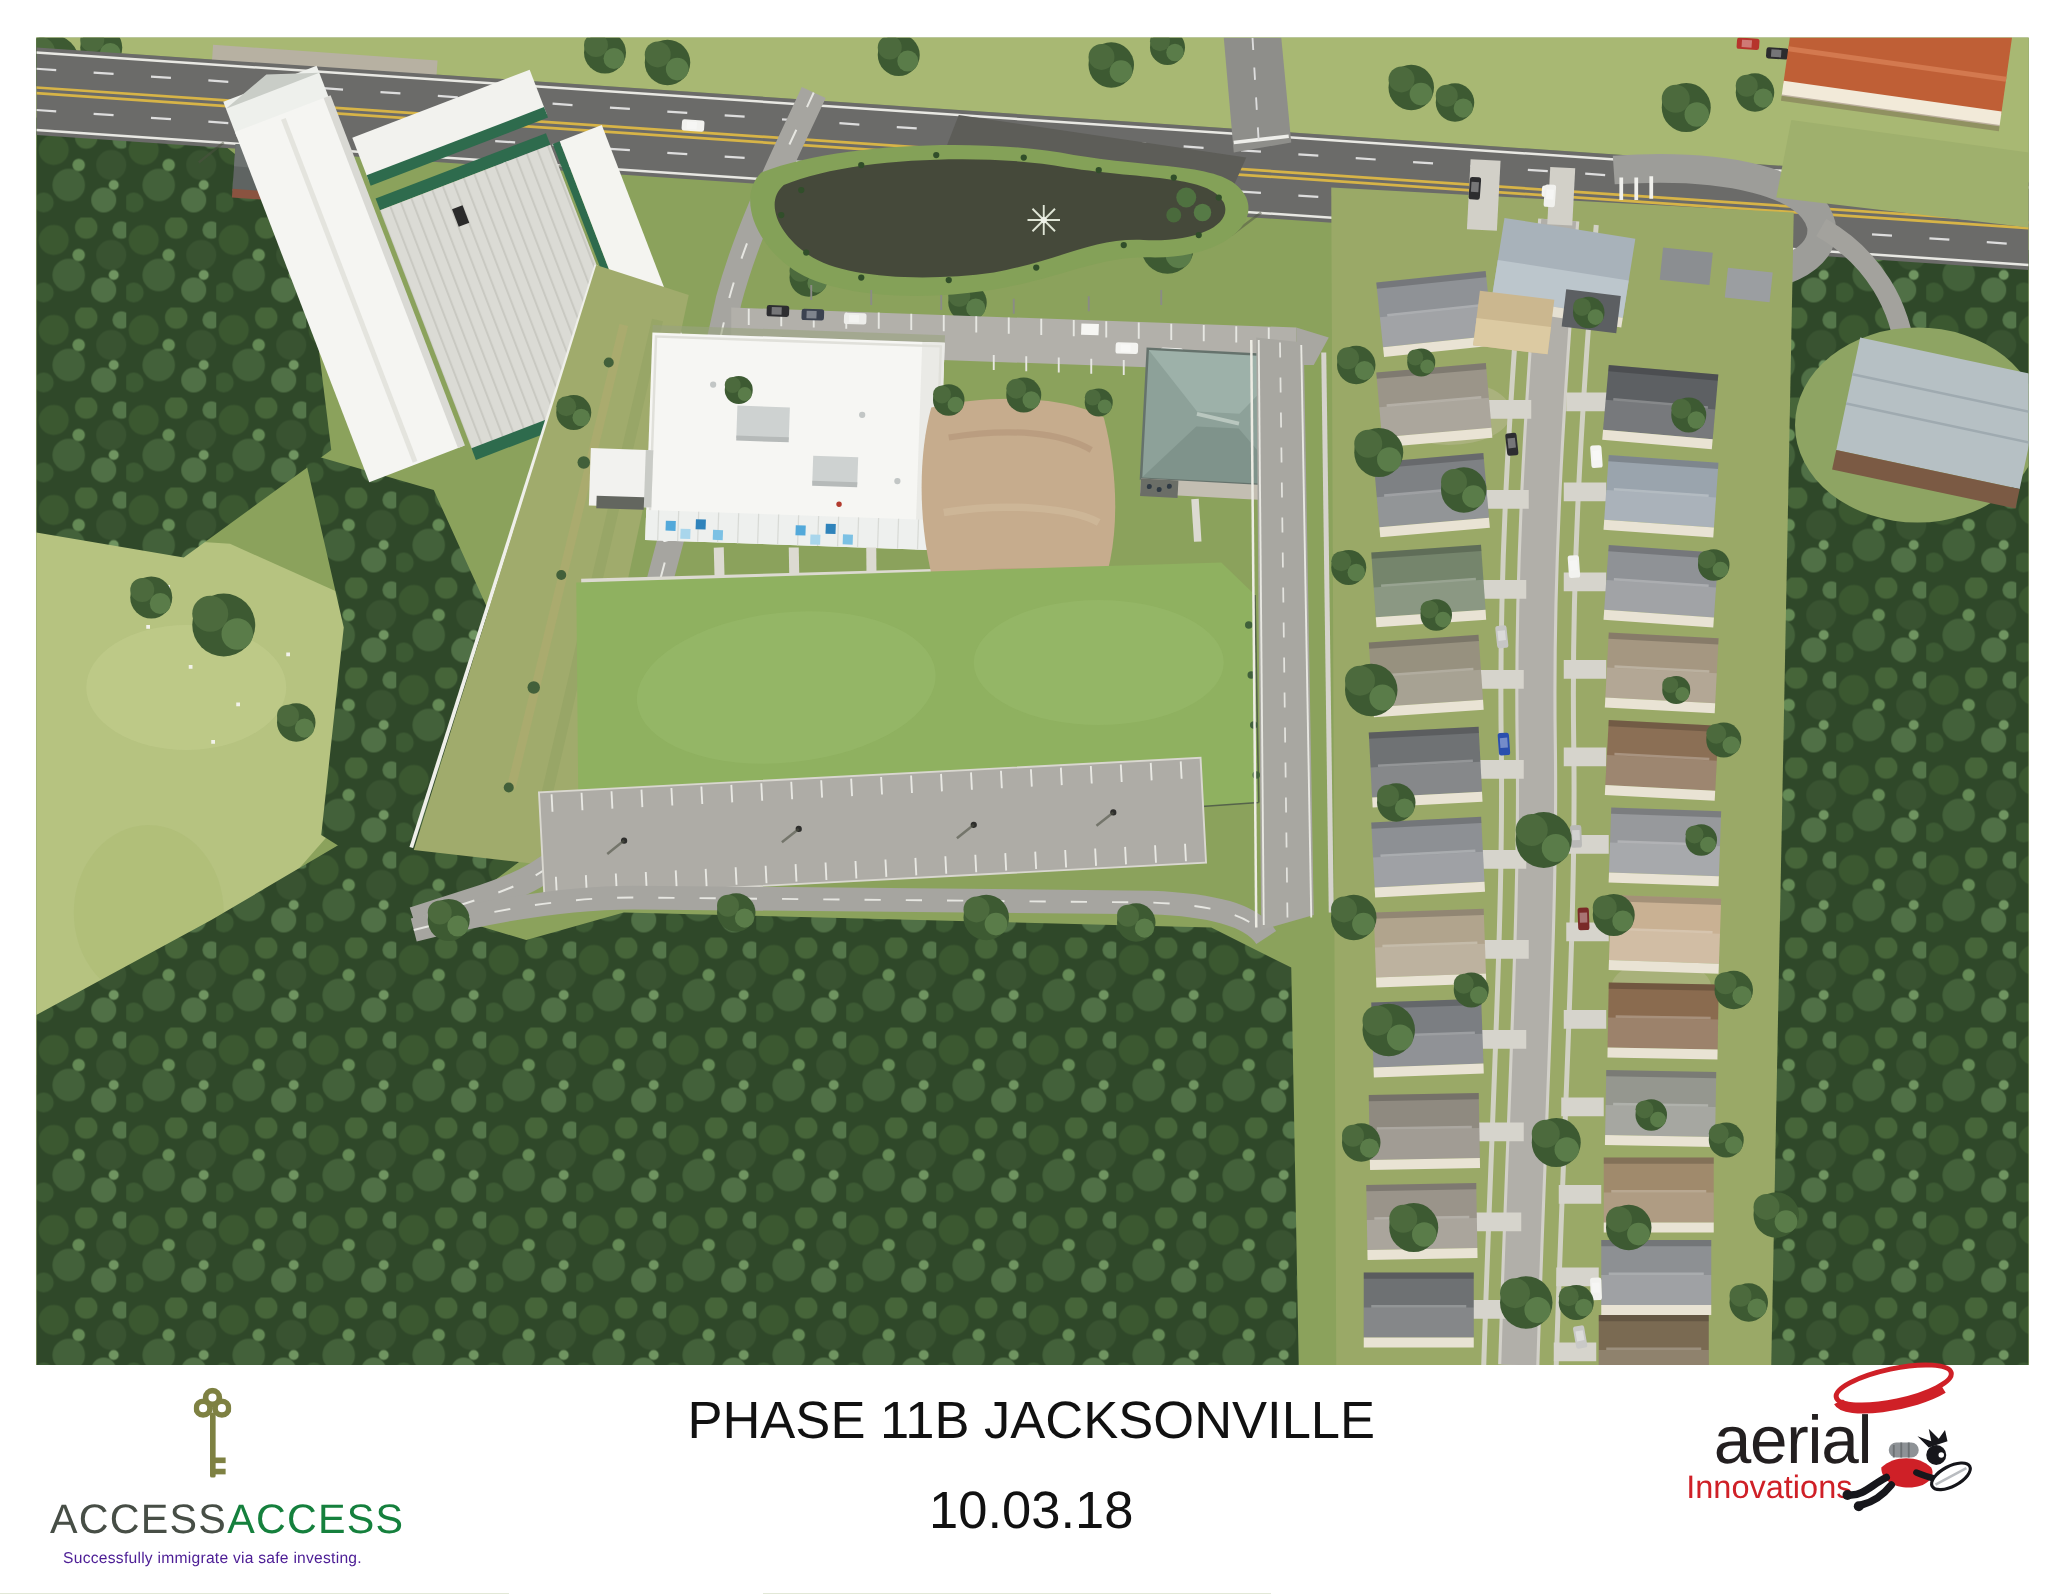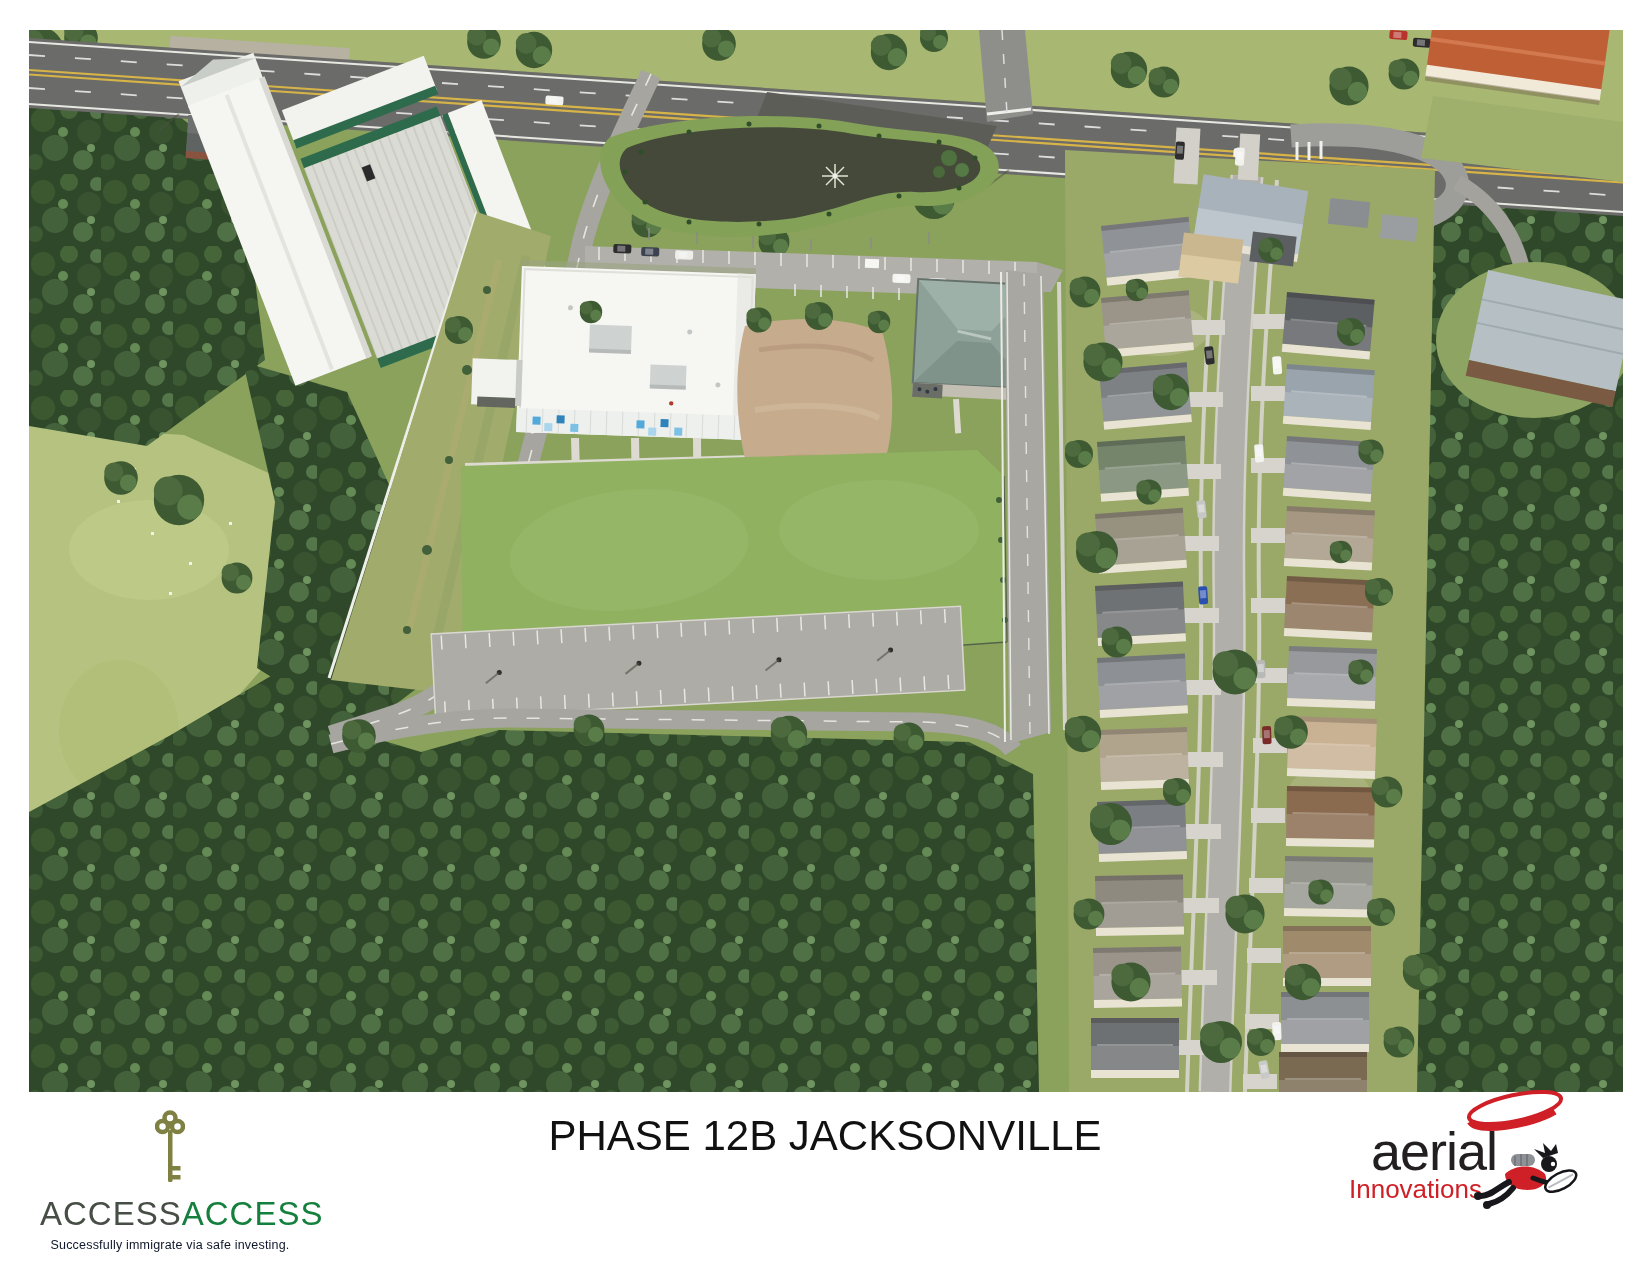--- a/index.html
+++ b/index.html
@@ -5,21 +5,21 @@
   html,body{margin:0;padding:0;}
   body{width:1650px;height:1275px;background:#ffffff;position:relative;overflow:hidden;
        font-family:"Liberation Sans",sans-serif;}
   .photo-frame{position:absolute;left:29px;top:30px;width:1594px;height:1062px;overflow:hidden;background:#8ba25c;}
   .photo-frame svg{display:block;}
   
   .ga{position:absolute;left:40px;top:1110px;width:260px;text-align:center;}
   .ga-key{height:78px;}
   .ga-name{font-size:33px;letter-spacing:1px;margin-top:3px;color:#474e46;font-weight:400;}
   .ga-name .p2{color:#15803d;}
-  .ga-tag{font-size:12.5px;letter-spacing:.2px;color:#0f172a;margin-top:5px;}
+  .ga-tag{font-size:12.5px;letter-spacing:.2px;color:#4c1d95;margin-top:5px;}
   .title-block{position:absolute;left:0;top:1112px;width:1650px;text-align:center;color:#111111;}
   .title-line{font-size:42px;line-height:1.15;}
   .date-line{font-size:42px;line-height:1.15;margin-top:24px;}
   .ai{position:absolute;left:1345px;top:1076px;width:258px;height:150px;}
 </style>
 </head>
 <body>
 
 <div class="photo-frame">
 <svg width="1594" height="1062" viewBox="0 0 1594 1062" xmlns="http://www.w3.org/2000/svg">
@@ -573,21 +573,22 @@
     </g>
     <rect x="13" y="20" width="4.5" height="52" rx="1.5" fill="#7e8142"></rect>
     <rect x="17" y="56" width="8.5" height="4.5" fill="#7e8142"></rect>
     <rect x="17" y="65" width="8.5" height="4.5" fill="#7e8142"></rect>
   </svg>
   <div class="ga-name"><span>ACCESS</span><span class="p2">ACCESS</span></div>
   <div class="ga-tag">Successfully immigrate via safe investing.</div>
 </div>
 
 <div class="title-block">
-  <div class="title-line">PHASE 12B JACKSONVILLE</div>
+  <div class="title-line">PHASE 11B JACKSONVILLE</div>
+  <div class="date-line">10.03.18</div>
 </div>
 
 <div class="ai">
   <svg width="258" height="150" viewBox="0 0 258 150">
     <g transform="translate(170,32) rotate(-12)">
       <ellipse rx="47" ry="13" fill="none" stroke="#cf2027" stroke-width="4"></ellipse>
       <path d="M -46,4 A 47 13 0 0 0 38,11" fill="none" stroke="#cf2027" stroke-width="8"></path>
     </g>
     <text x="26" y="94" font-family="Liberation Sans, sans-serif" font-size="54" letter-spacing="-1" fill="#231f20">aerial</text>
     <text x="4" y="122" font-family="Liberation Sans, sans-serif" font-size="26" fill="#cf2027">Innovations</text>

